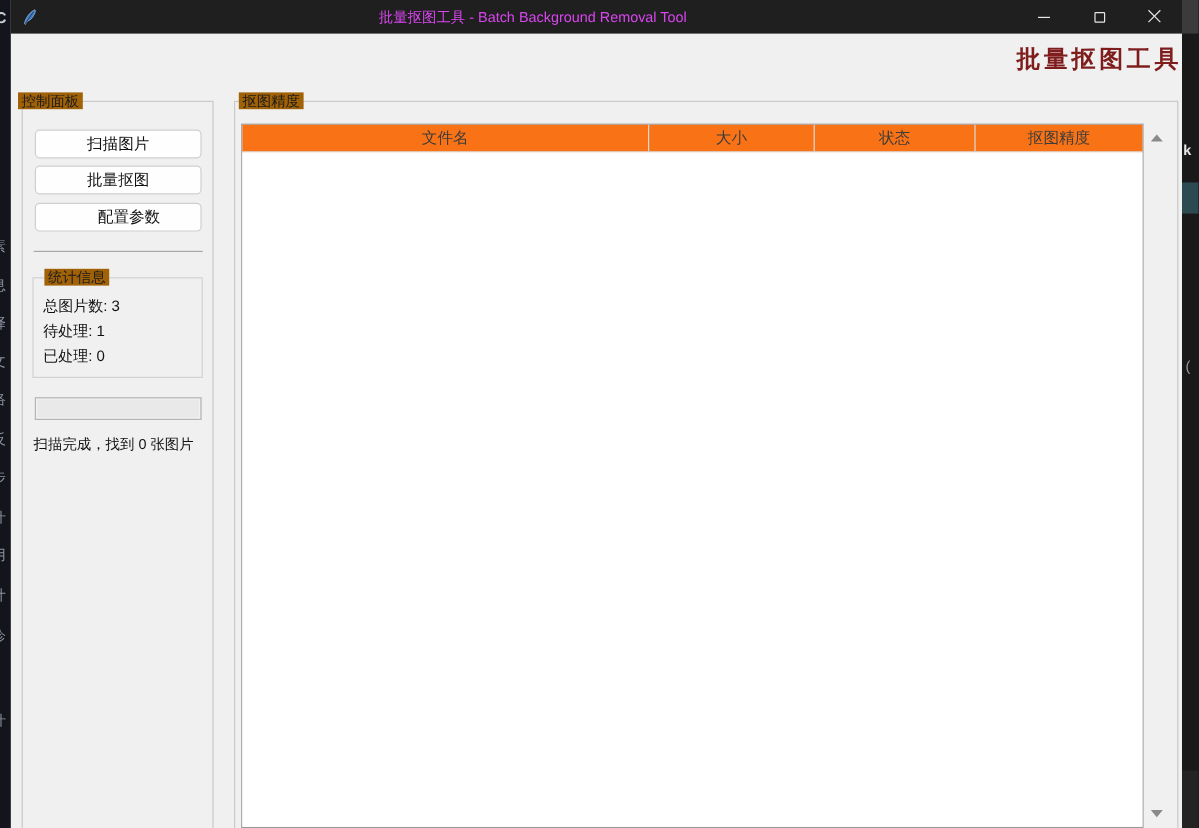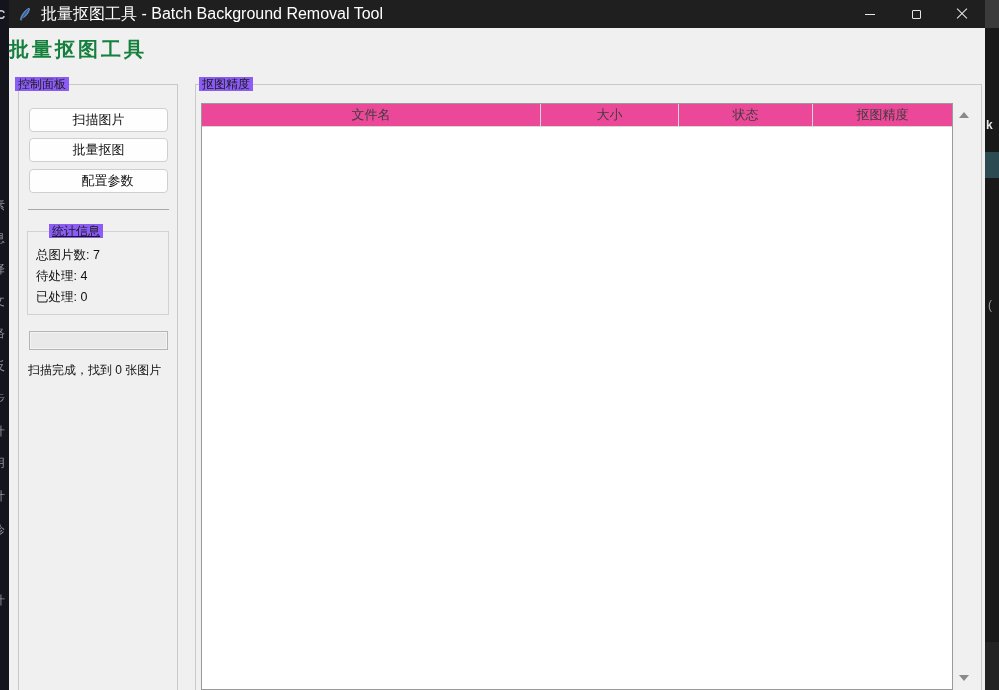--- a/index.html
+++ b/index.html
@@ -27,56 +27,56 @@
   .right-strip .blk-teal { position:absolute; top:152px; left:0; width:100%; height:26px; background:#2c4a52; }
   .right-strip .blk-btm { position:absolute; top:642px; left:0; width:100%; height:48px; background:#232323; }
   .right-strip .rg-k { position:absolute; top:118px; left:1px; color:#e8e8e8; font-weight:bold; font-size:12px; }
   .right-strip .rg-p { position:absolute; top:298px; left:3px; color:#9a9a9a; font-size:12px; }
 
   
   .app-window { position:absolute; left:9px; top:0; width:976px; height:690px; background:#f0f0f0; z-index:2; }
 
   .titlebar { position:absolute; top:0; left:0; width:100%; height:28px; background:#1f1f1f; display:flex; align-items:center; }
   .app-icon { margin-left:8px; width:15px; height:15px; flex:0 0 auto; }
-  .tb-title { color:#ffffff; font-size:16px; margin-left:9px; flex:1 1 auto; white-space:nowrap; overflow:hidden; }
+  .tb-title { color:#d946ef; font-size:12px; margin-left:9px; flex:1 1 auto; white-space:nowrap; overflow:hidden;text-align:center; }
   .win-btn { width:46px; height:28px; flex:0 0 auto; display:flex; align-items:center; justify-content:center; background:transparent; border:none; padding:0; cursor:default; }
   .ic-min { width:10px; height:1px; background:#e6e6e6; }
   .ic-max { width:9px; height:9px; border:1px solid #e6e6e6; border-radius:1px; }
   .ic-close { position:relative; width:12px; height:12px; }
   .ic-close::before, .ic-close::after { content:""; position:absolute; left:-1px; top:5px; width:14px; height:1px; background:#e6e6e6; }
   .ic-close::before { transform:rotate(45deg); }
   .ic-close::after  { transform:rotate(-45deg); }
 
-  .main-title { position:absolute; top:36px; left:0; width:100%; text-align:left; font-size:20px; font-weight:bold; letter-spacing:3px; color:#15803d; }
+  .main-title { position:absolute; top:36px; left:0; width:100%; text-align:right; font-size:20px; font-weight:bold; letter-spacing:3px; color:#7f1d1d; }
 
   .group-frame { position:absolute; border:1px solid #c9c9c9; background:transparent; }
-  .group-label { position:absolute; background:#8b5cf6; font-size:12px; color:#1b1b1b; padding:0 3px; z-index:3; line-height:14px; }
+  .group-label { position:absolute; background:#a16207; font-size:12px; color:#1b1b1b; padding:0 3px; z-index:3; line-height:14px; }
 
   .cp-frame { left:9px; top:84px; width:160px; height:640px; }
   .cp-label { left:6px; top:77px; }
 
   .panel-btn { position:absolute; left:20px; width:139px; height:24px; background:#fefefe; border:1px solid #cfcfcf; border-radius:4px; font-size:13px; color:#111; display:flex; align-items:center; justify-content:center; font-family:"Liberation Sans", sans-serif; padding:0; }
   .btn-scan { top:108px; } .btn-batch { top:138px; } .btn-config { top:169px;padding-left:18px; }
 
   .separator { position:absolute; left:19px; top:209px; width:141px; height:1px; background:#a8a8a8; }
 
   .stats-frame { left:18px; top:231px; width:142px; height:84px; border:1px solid #d2d2d2; }
-  .stats-label { left:40px; top:224px;text-decoration:underline; }
+  .stats-label { left:28px; top:224px; }
   .stats-items { position:absolute; left:27px; top:245px; font-size:12.5px; color:#111; line-height:21px; }
 
   .progressbar { position:absolute; left:20px; top:331px; width:139px; height:19px; background:#e9e9e9; border:1px solid #b5b5b5; box-shadow:inset 0 0 0 1px #f3f3f3; }
   .progress-fill { height:100%; width:0%; background:#06b025; }
 
   .status-text { position:absolute; left:19px; top:362px; font-size:12px; color:#111; white-space:nowrap;text-align:right; }
 
   .il-frame { left:186px; top:84px; width:787px; height:640px; }
   .il-label { left:190px; top:77px; }
 
   .table { position:absolute; left:192px; top:103px; width:752px; height:587px; background:#ffffff; border:1px solid #9a9a9a; }
-  .thead { display:flex; height:23px; border-bottom:1px solid #d9d9d9; background:#ec4899; }
+  .thead { display:flex; height:23px; border-bottom:1px solid #d9d9d9; background:#f97316; }
   .th { display:flex; align-items:center; justify-content:center; font-size:13px; color:#3c3c3c; border-right:1px solid #d9d9d9; height:100%; }
   .th:last-child { border-right:none; }
   .th-file { width:339px; } .th-status { width:134px; } .th-size { width:138px; } .th-prec { flex:1; }
   .tbody { position:absolute; left:0; top:23px; right:0; bottom:0; background:#ffffff; }
 
   .scrollbar { position:absolute; left:946px; top:104px; width:17px; height:584px; }
   .sb-up, .sb-down { position:absolute; left:0; width:17px; height:17px; display:flex; align-items:center; justify-content:center; background:transparent; border:none; padding:0; }
   .sb-up { top:2px; } .sb-down { bottom:2px; }
   .tri-up { width:0; height:0; border-left:5px solid transparent; border-right:5px solid transparent; border-bottom:6px solid #8a8a8a; }
   .tri-down { width:0; height:0; border-left:5px solid transparent; border-right:5px solid transparent; border-top:6px solid #8a8a8a; }
@@ -138,22 +138,22 @@
 
     <button class="panel-btn btn-batch">批量抠图</button>
     <button class="panel-btn btn-scan">扫描图片</button>
     <button class="panel-btn btn-config">配置参数</button>
 
     <div class="separator"></div>
 
     <div class="group-frame stats-frame"></div>
     <div class="group-label stats-label">统计信息</div>
     <div class="stats-items">
-      <div>总图片数: 7</div>
-      <div>待处理: 4</div>
+      <div>总图片数: 3</div>
+      <div>待处理: 1</div>
       <div>已处理: 0</div>
     </div>
 
     <div class="progressbar">
       <div class="progress-fill" style="width: 0%;"></div>
     </div>
 
     <div class="status-text">扫描完成，找到 0 张图片</div>
 
     <div class="group-frame il-frame"></div>

